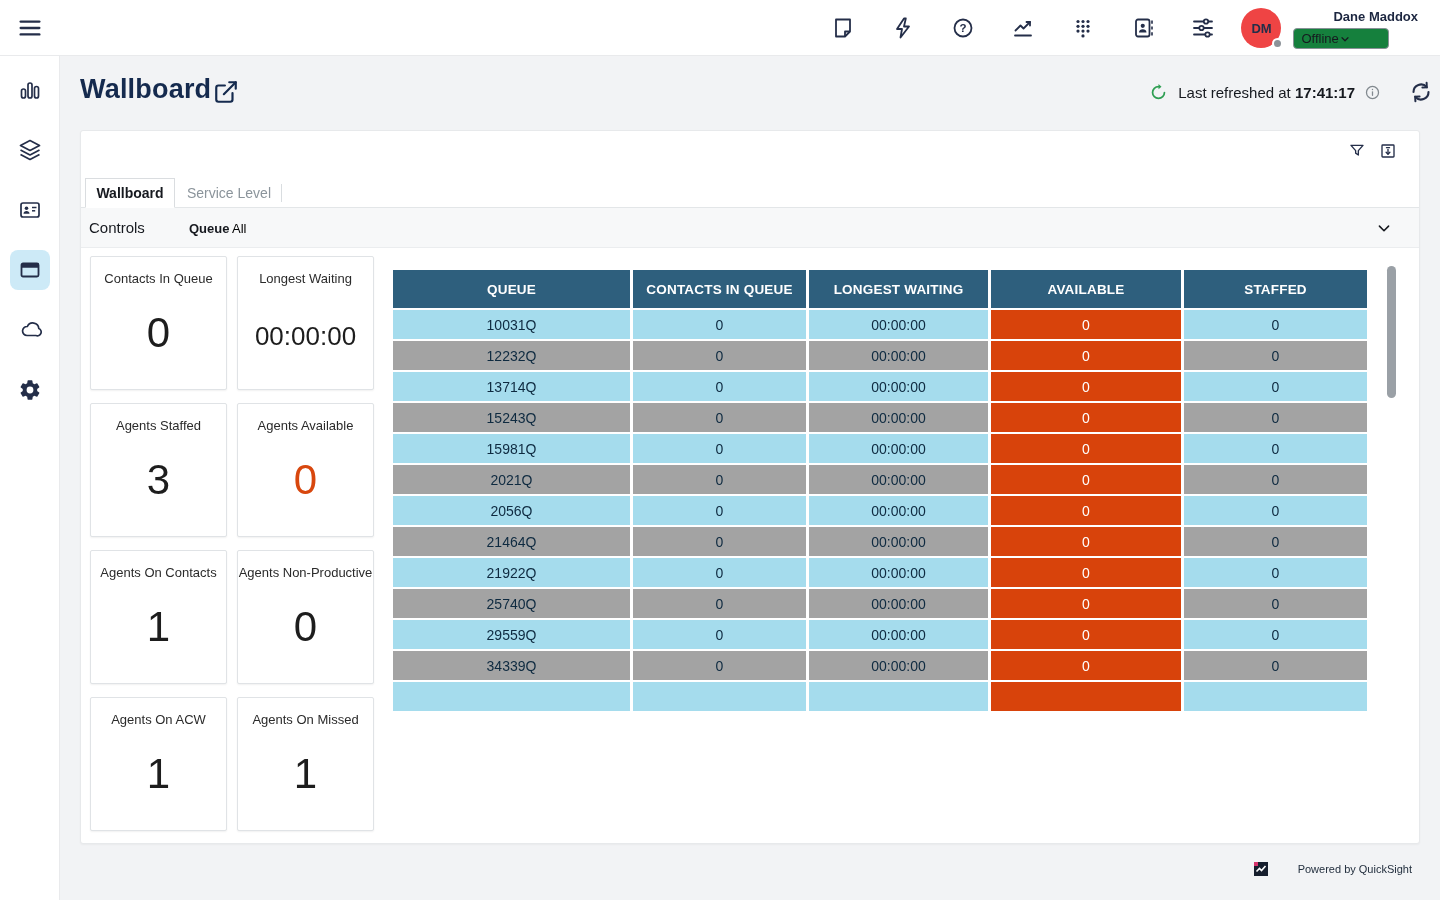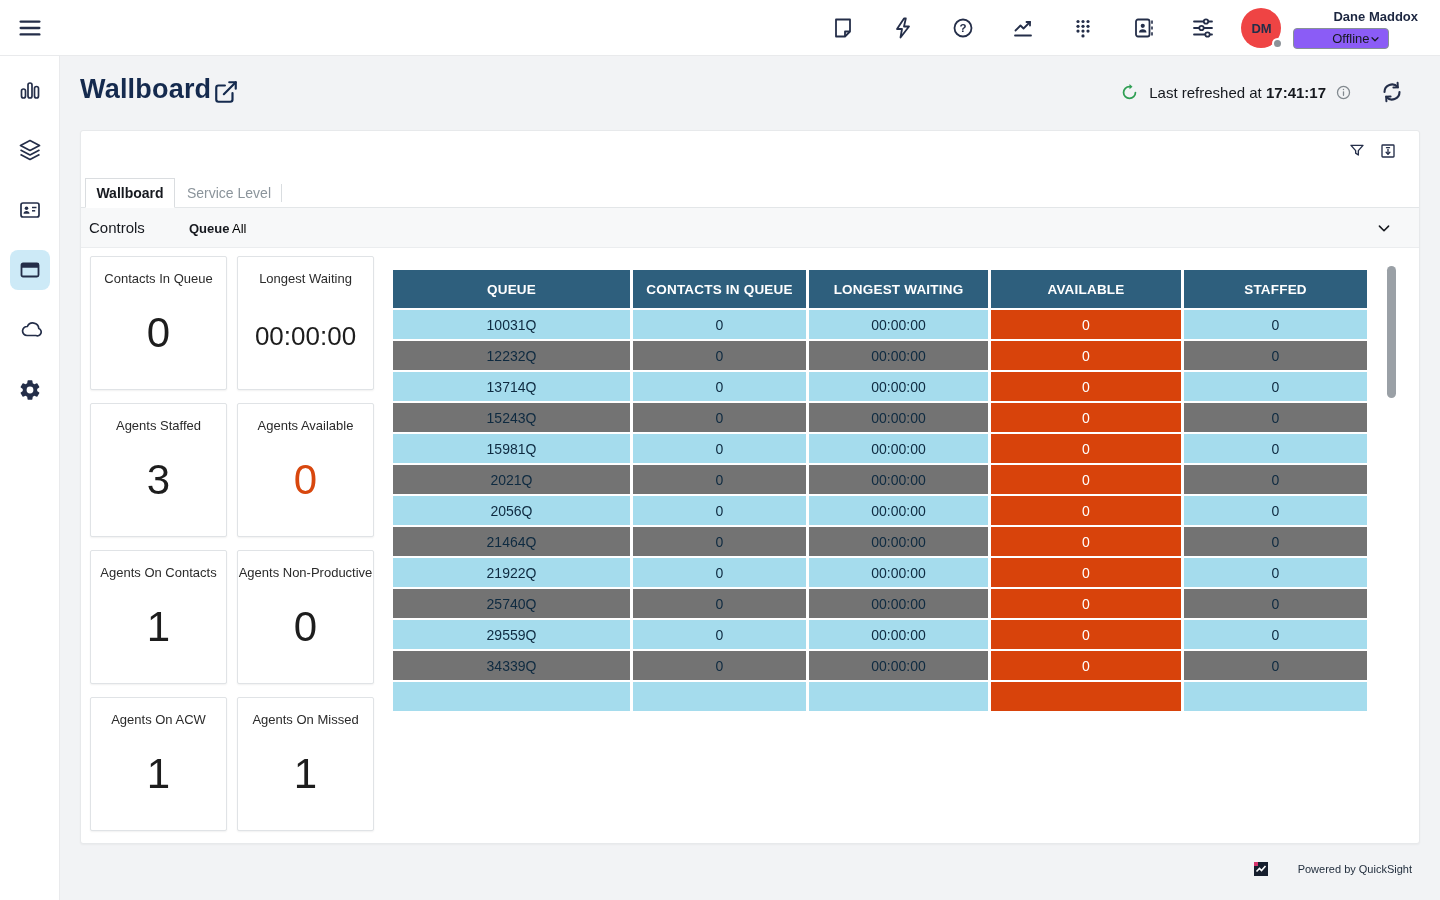--- a/index.html
+++ b/index.html
@@ -10,31 +10,31 @@
   
   .topbar { position:absolute; left:0; top:0; width:1440px; height:56px; background:#fff; border-bottom:1px solid #e9eaec; z-index:30; }
   .hamburger { position:absolute; left:16px; top:14px; width:28px; height:28px; cursor:pointer; }
   .top-icons { position:absolute; right:0; top:0; height:56px; display:flex; align-items:center; }
   .top-icon { width:60px; height:56px; display:flex; align-items:center; justify-content:center; cursor:pointer; }
   .avatar-wrap { position:relative; width:40px; height:40px; margin-left:8px; }
   .avatar { width:40px; height:40px; border-radius:50%; background:#ef4444; color:#232e49; font-size:13px; font-weight:700; display:flex; align-items:center; justify-content:center; }
   .status-dot { position:absolute; right:-2px; bottom:-1px; width:11px; height:11px; border-radius:50%; background:#8d9399; border:2px solid #fff; }
   .user-block { margin:0 22px 0 12px; padding-top:2px; }
   .user-name { font-size:13px; font-weight:700; color:#1c2640; margin-bottom:4px;padding-left:40px; }
-  .status-select { width:96px; height:21px; border:1px solid #879196; border-radius:4px; background:#8b5cf6; display:flex; align-items:center; justify-content:flex-end; padding:0 7px; font-size:13px; color:#16191f; cursor:pointer; }
+  .status-select { width:96px; height:21px; border:1px solid #879196; border-radius:4px; background:#15803d; display:flex; align-items:center; justify-content:flex-start; padding:0 7px; font-size:13px; color:#16191f; cursor:pointer; }
 
   
   .sidebar { position:absolute; left:0; top:56px; width:60px; height:844px; background:#fff; border-right:1px solid #e9eaec; z-index:20; }
   .side-item { position:absolute; left:10px; width:40px; height:40px; border-radius:8px; display:flex; align-items:center; justify-content:center; cursor:pointer; }
   .side-item.active { background:#cdeaf7; }
 
   
   .page-title { position:absolute; left:80px; top:74px; font-size:27px; font-weight:700; color:#152a4e; letter-spacing:.2px; }
   .title-link { position:absolute; left:213px; top:79px; width:26px; height:26px; cursor:pointer; }
-  .refresh-area { position:absolute; right:36px; top:78px; height:28px; display:flex; align-items:center; }
+  .refresh-area { position:absolute; right:7px; top:78px; height:28px; display:flex; align-items:center; }
   .refresh-text { font-size:15px; color:#16191f; margin-left:10px; }
   .refresh-time { font-weight:700; }
   .info-btn { margin-left:9px; cursor:pointer; display:flex; }
   .refresh-btn { margin-left:28px; cursor:pointer; display:flex; }
 
   
   .card { position:absolute; left:80px; top:130px; width:1340px; height:714px; background:#fff; border:1px solid #e7e9eb; border-radius:3px; box-shadow:0 1px 2px rgba(0,0,0,.04); }
   .card-tools { position:absolute; top:11px; right:22px; display:flex; gap:13px; }
   .tool-btn { width:18px; height:18px; cursor:pointer; }
 
@@ -58,21 +58,21 @@
   .kpi-value.time { font-size:26px; top:64px; }
   .kpi-value.orange { color:#d8470e; }
 
   
   .table-wrap { position:absolute; left:312px; top:139px; width:974px; height:560px; overflow:hidden; }
   .t-row { display:grid; grid-template-columns:237px 173px 179px 190px 183px; grid-column-gap:3px; height:29px; margin-bottom:2px; }
   .t-row.head { height:38px; }
   .t-cell { display:flex; align-items:center; justify-content:center; font-size:14px; color:#0e2a40; }
   .head .t-cell { background:#2e5f7d; color:#fff; font-size:13.5px; font-weight:700; letter-spacing:.2px; }
   .c-light { background:#a5dced; }
-  .c-blue  { background:#737373;text-align:center; }
+  .c-blue  { background:#a3a3a3;text-align:center; }
   .c-staffed { background:#d8430b; color:#fff !important; }
   .scroll-thumb { position:absolute; left:1306px; top:135px; width:9px; height:132px; border-radius:5px; background:#9aa0a6; cursor:pointer; }
 
   
   .powered { position:absolute; right:28px; top:862px; display:flex; align-items:center; gap:6px; }
   .powered-text { font-size:11px; color:#232f3e;padding-left:24px; }
 
   svg { display:block; }
 </style>
 </head>

